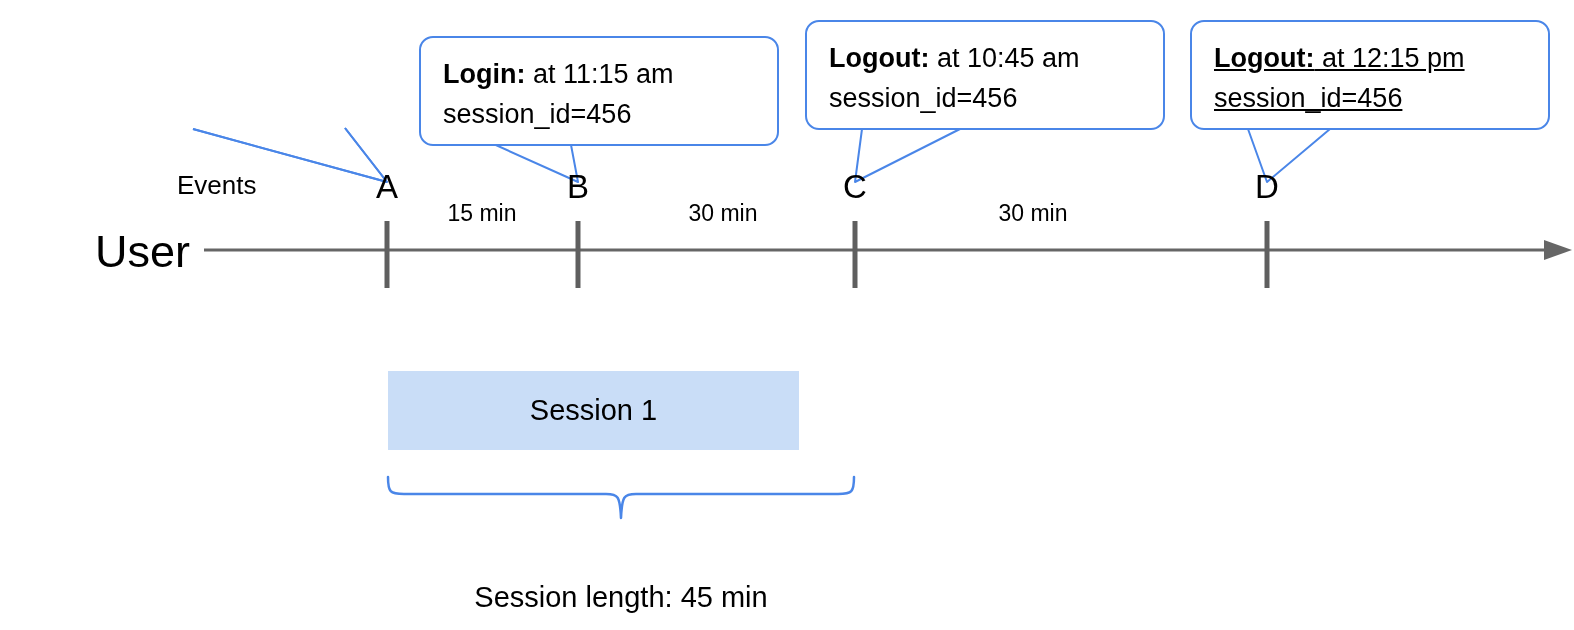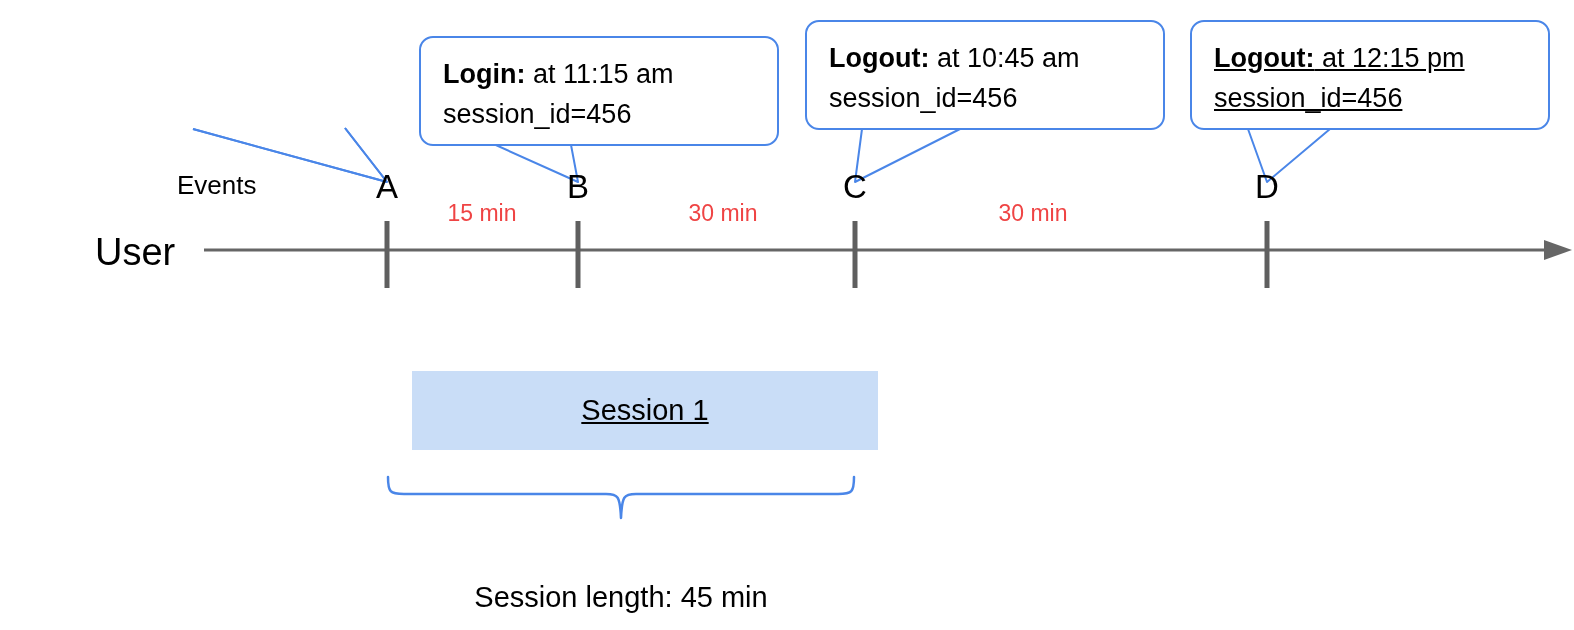--- a/index.html
+++ b/index.html
@@ -50,21 +50,21 @@
   .row-label {
     position: absolute;
     white-space: nowrap;
     color: #000000;
   }
   .events-label {
     font-size: 26px;
     line-height: 29px;
   }
   .user-label {
-    font-size: 38px;
+    font-size: 45px;
     line-height: 38px;
   }
 
   
   .event-letter {
     position: absolute;
     font-size: 33px;
     line-height: 33px;
     text-align: center;
     white-space: nowrap;
@@ -72,21 +72,21 @@
     transform: translateX(-50%);
   }
 
   
   .gap-label {
     position: absolute;
     font-size: 23px;
     line-height: 23px;
     text-align: center;
     white-space: nowrap;
-    color: #ef4444;
+    color: #000000;
     transform: translateX(-50%);
   }
 
   
   .session-bar {
     position: absolute;
     box-sizing: border-box;
     background: #c9ddf7;
     display: flex;
     align-items: center;
@@ -182,19 +182,19 @@
 
   <div class="event-letter" style="left:387px; top:170px;">A</div>
   <div class="event-letter" style="left:578px; top:170px;">B</div>
   <div class="event-letter" style="left:855px; top:170px;">C</div>
   <div class="event-letter" style="left:1267px; top:170px;">D</div>
 
   <div class="gap-label" style="left:482px; top:202px;">15 min</div>
   <div class="gap-label" style="left:723px; top:202px;">30 min</div>
   <div class="gap-label" style="left:1033px; top:202px;">30 min</div>
 
-  <div class="session-bar" style="left:412px; top:371px; width:466px; height:79px;text-decoration:underline;">
+  <div class="session-bar" style="left:388px; top:371px; width:411px; height:79px;">
     <span class="session-bar-text">Session 1</span>
   </div>
 
   <div class="session-caption" style="left:621px; top:583px;">Session length: 45 min</div>
 
 </div>
 
 </body></html>

